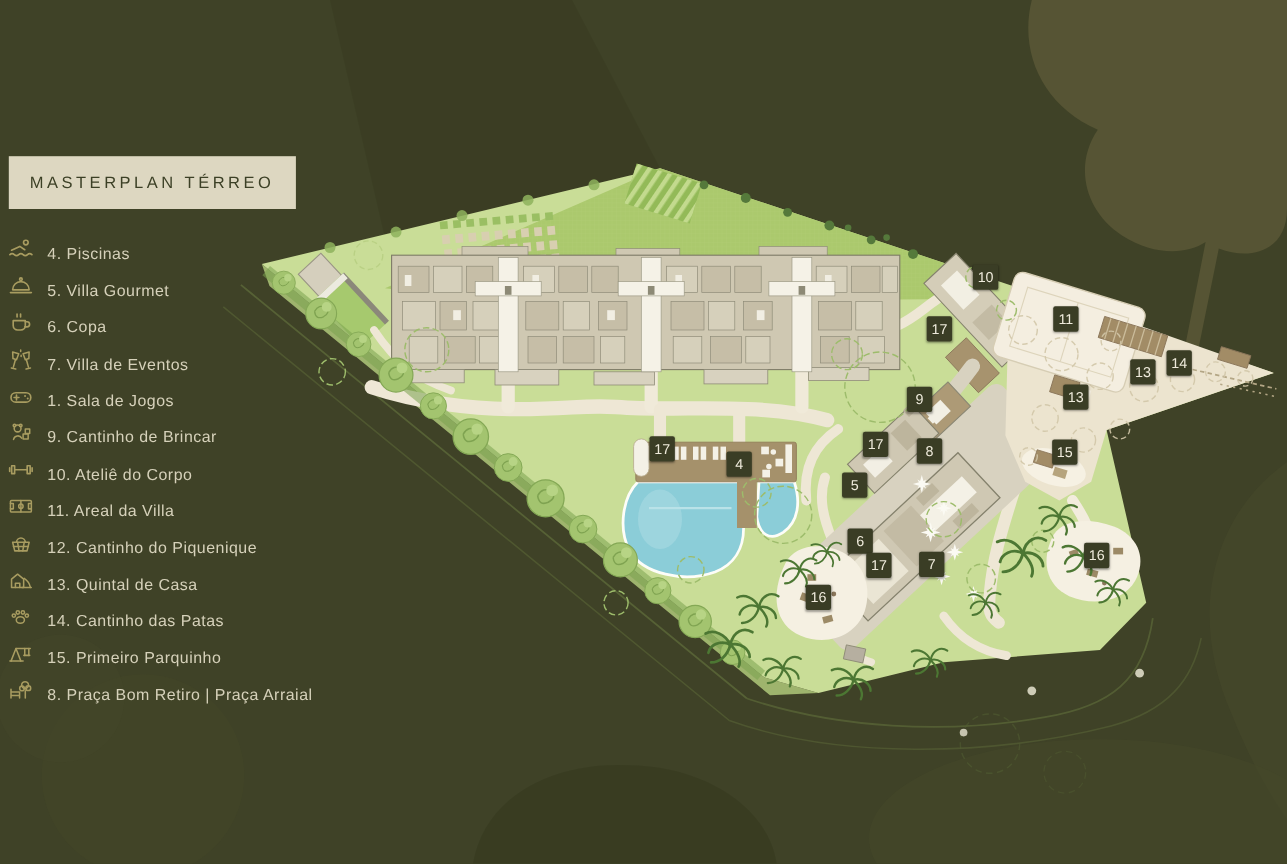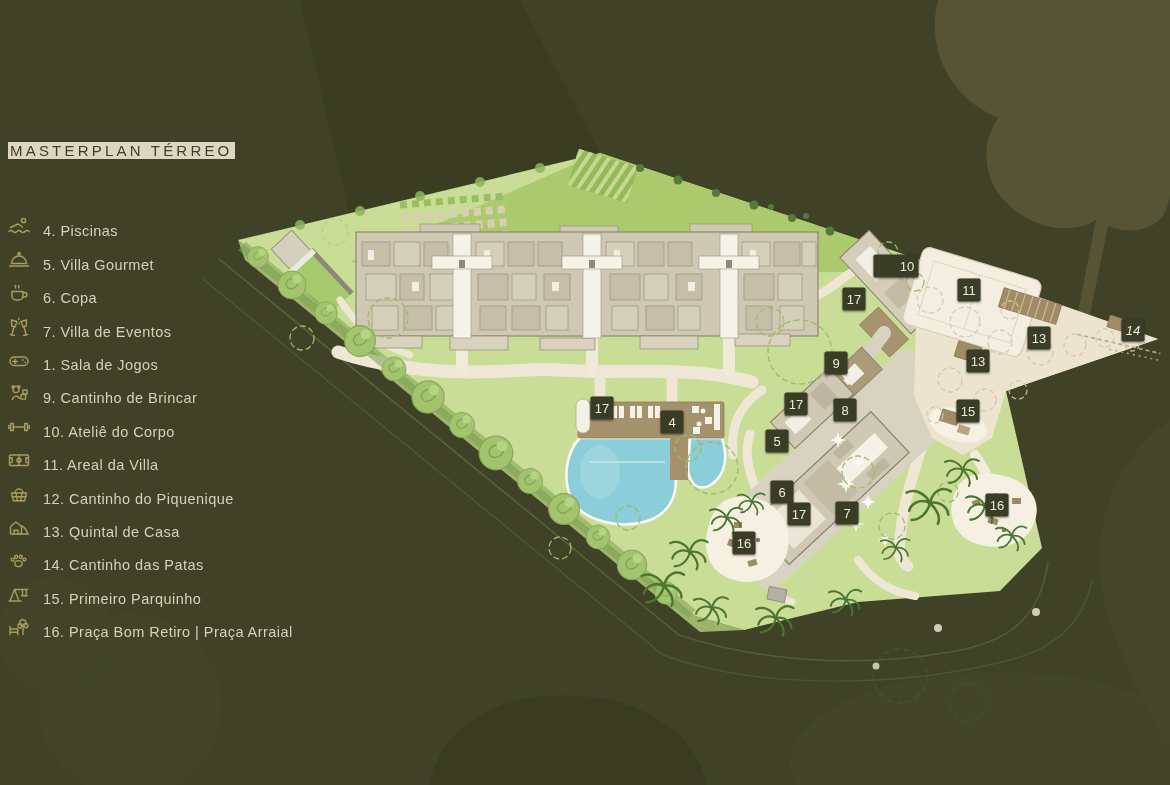--- a/index.html
+++ b/index.html
@@ -5,23 +5,23 @@
   html,body{margin:0;padding:0;}
   body{
     width:1170px;height:785px;position:relative;overflow:hidden;
     background:var(--bg,#3f4227);
     font-family:"Liberation Sans","DejaVu Sans",sans-serif;
   }
   #stage{position:absolute;inset:0;}
   #map-svg{position:absolute;left:0;top:0;}
   
   #title-box{
-    position:absolute;left:8px;top:142px;height:17px;
-    background:var(--panel,#ddd7c1);display:flex;align-items:flex-end;
-    padding:0 2px;box-sizing:border-box;
+    position:absolute;left:8px;top:142px;height:48px;
+    background:var(--panel,#ddd7c1);display:flex;align-items:center;
+    padding:0 19px;box-sizing:border-box;
   }
   #title-box span{
     color:var(--panel-ink,#3c4026);font-size:15px;font-weight:500;
     letter-spacing:3.2px;white-space:nowrap;
   }
   
   #legend{position:absolute;left:4px;top:206px;margin:0;padding:0;list-style:none;}
   #legend li{display:flex;align-items:flex-end;height:33.4px;}
   .licon{width:27px;height:25px;flex:0 0 30px;color:var(--gold,#a89c60);}
   .licon svg{width:26px;height:24px;display:block;margin:auto;}
@@ -519,26 +519,26 @@
       <div class="mk" style="left: 672px; top: 422px;">4</div>
       <div class="mk" style="left: 796px; top: 404px;">17</div>
       <div class="mk" style="left: 845px; top: 410px;">8</div>
       <div class="mk" style="left: 777px; top: 441px;">5</div>
       <div class="mk" style="left: 782px; top: 492px;">6</div>
       <div class="mk" style="left: 799px; top: 514px;">17</div>
       <div class="mk" style="left: 847px; top: 513px;">7</div>
       <div class="mk" style="left: 744px; top: 543px;">16</div>
       <div class="mk" style="left: 997px; top: 505px;">16</div>
       <div class="mk" style="left: 836px; top: 363px;">9</div>
-      <div class="mk" style="left: 896px; top: 266px; padding-left: 22px;">10</div>
+      <div class="mk" style="left: 896px; top: 252px;">10</div>
       <div class="mk" style="left: 854px; top: 299px;">17</div>
       <div class="mk" style="left: 969px; top: 290px;">11</div>
       <div class="mk" style="left: 978px; top: 361px;">13</div>
       <div class="mk" style="left: 1039px; top: 338px;">13</div>
-      <div class="mk" style="left: 1133px; top: 330px; font-style: italic;">14</div>
+      <div class="mk" style="left: 1072px; top: 330px;">14</div>
       <div class="mk" style="left: 968px; top: 411px;">15</div>
     </div>
 
   <div id="title-box">
     <span>MASTERPLAN TÉRREO</span>
   </div>
 
   <ul id="legend">
     <li>
       <span class="licon">
@@ -647,18 +647,18 @@
       </span>
       <span class="llabel">15. Primeiro Parquinho</span>
     </li>
 
     <li>
       <span class="licon">
         <svg viewBox="0 0 24 24">
             <use href="#icon-treebench"></use>
           </svg>
       </span>
-      <span class="llabel">16. Praça Bom Retiro | Praça Arraial</span>
+      <span class="llabel">8. Praça Bom Retiro | Praça Arraial</span>
     </li>
 
   </ul>
 
 </div>
 
 </body></html>

